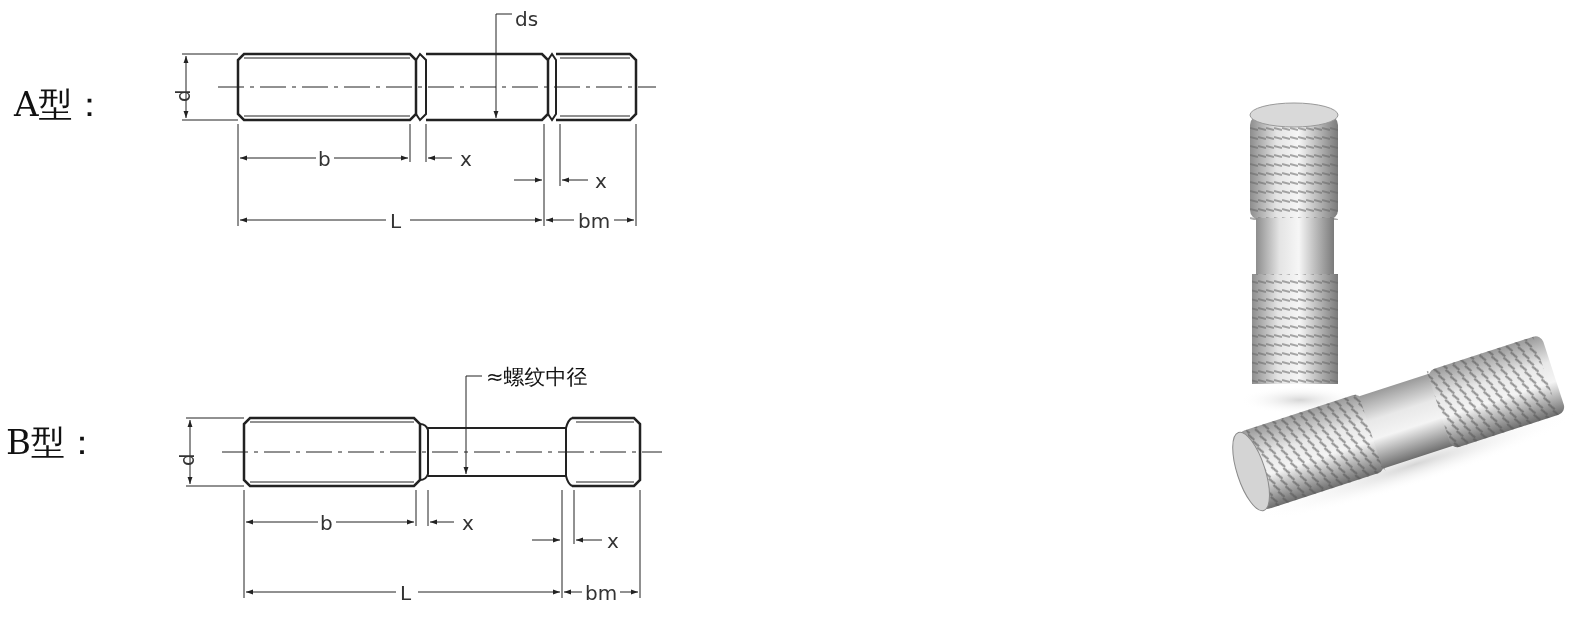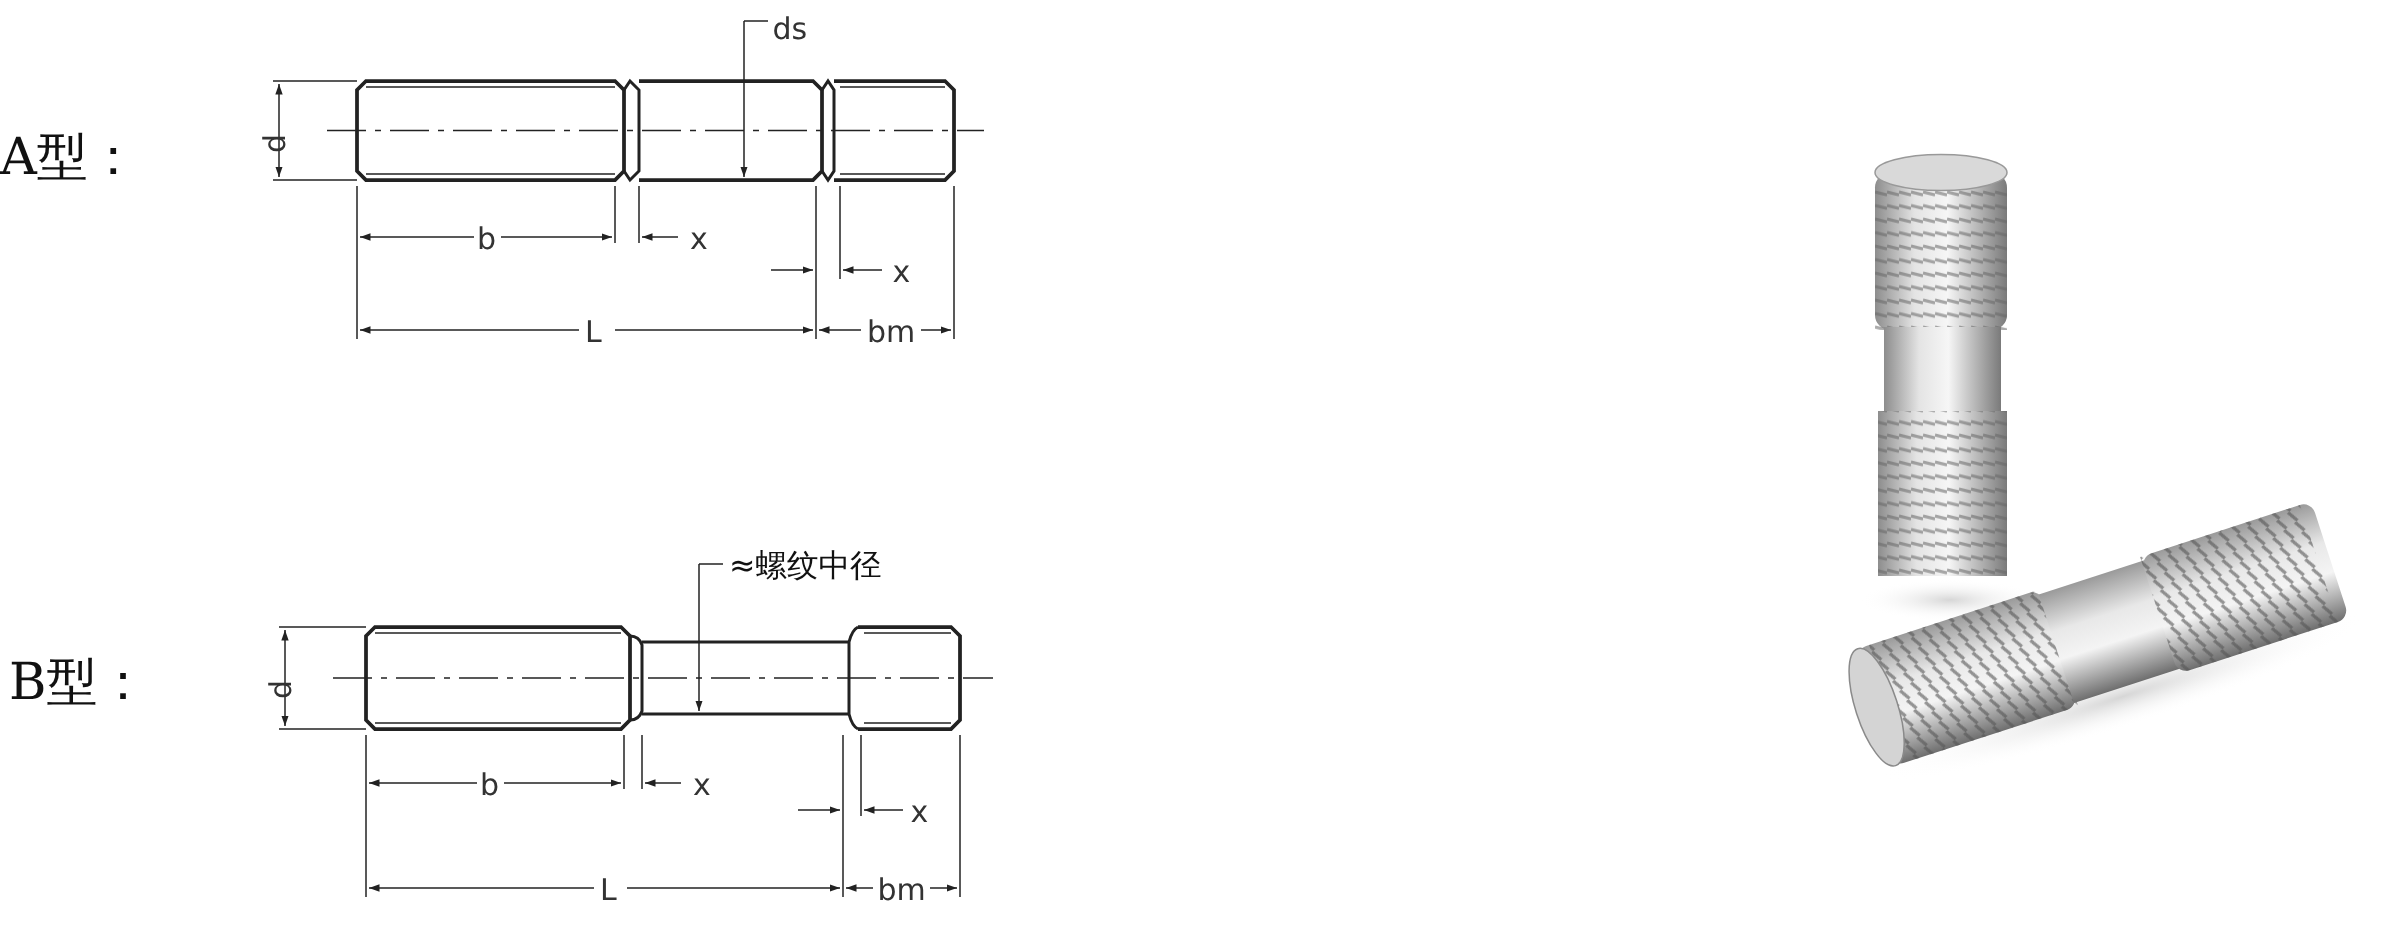--- a/index.html
+++ b/index.html
@@ -1,20 +1,20 @@
 <!DOCTYPE html>
 <html><head>
 <meta charset="utf-8">
 <style>
   html, body { margin: 0; padding: 0; background: #ffffff; }
   body { width: 1595px; height: 627px; position: relative; overflow: hidden;
          font-family: "DejaVu Sans", sans-serif; }
   .type-label { position: absolute; font-family: "DejaVu Serif", serif; font-size: 34px; color: #111; }
-  #label-a { left: 0; top: 82px; }
-  #label-b { left: 6px; top: 432px; }
+  #label-a { left: 14px; top: 82px; }
+  #label-b { left: 6px; top: 420px; }
   svg.drawing { position: absolute; left: 0; top: 0; }
   .photo { position: absolute; left: 1130px; top: 0; width: 465px; height: 627px; }
 </style>
 </head>
 <body>
 
 <div class="type-label" id="label-a">A型：</div>
 <div class="type-label" id="label-b">B型：</div>
 
 <svg class="drawing" width="700" height="627" viewBox="0 0 700 627">

